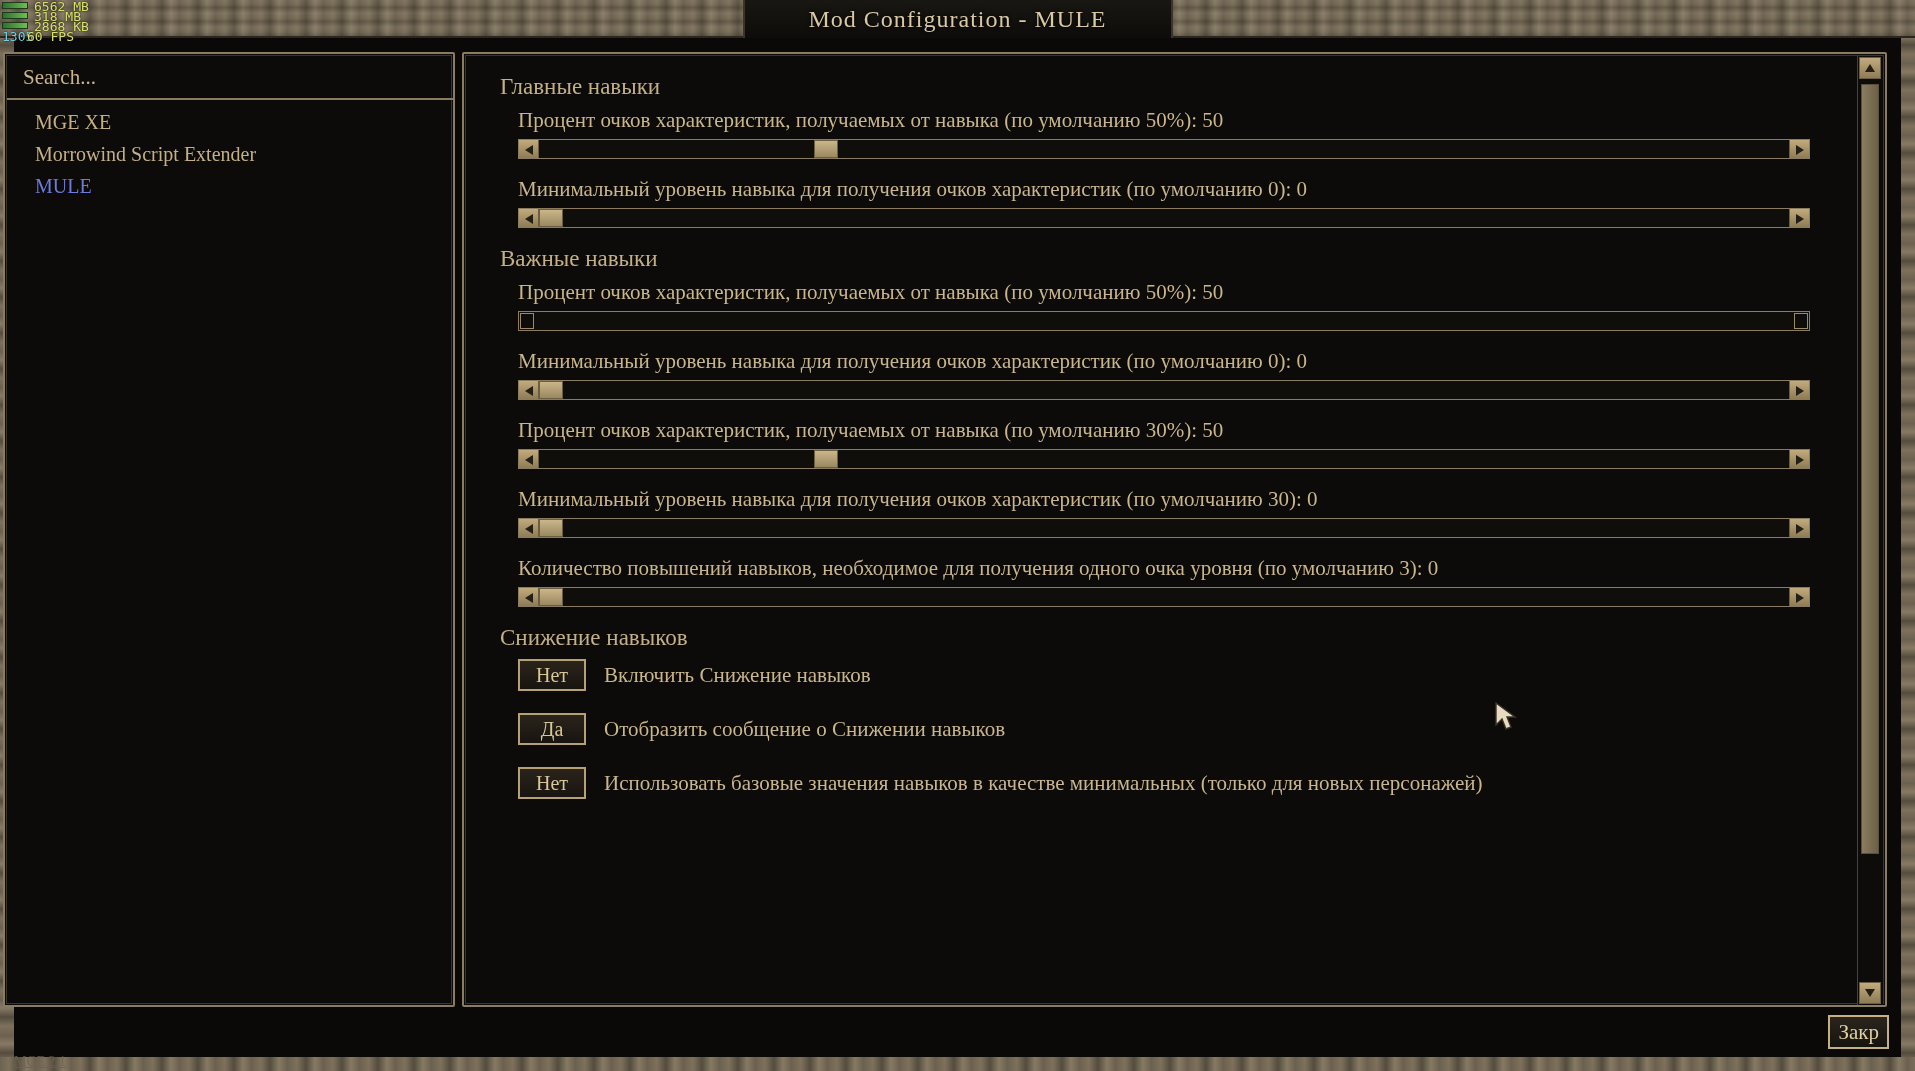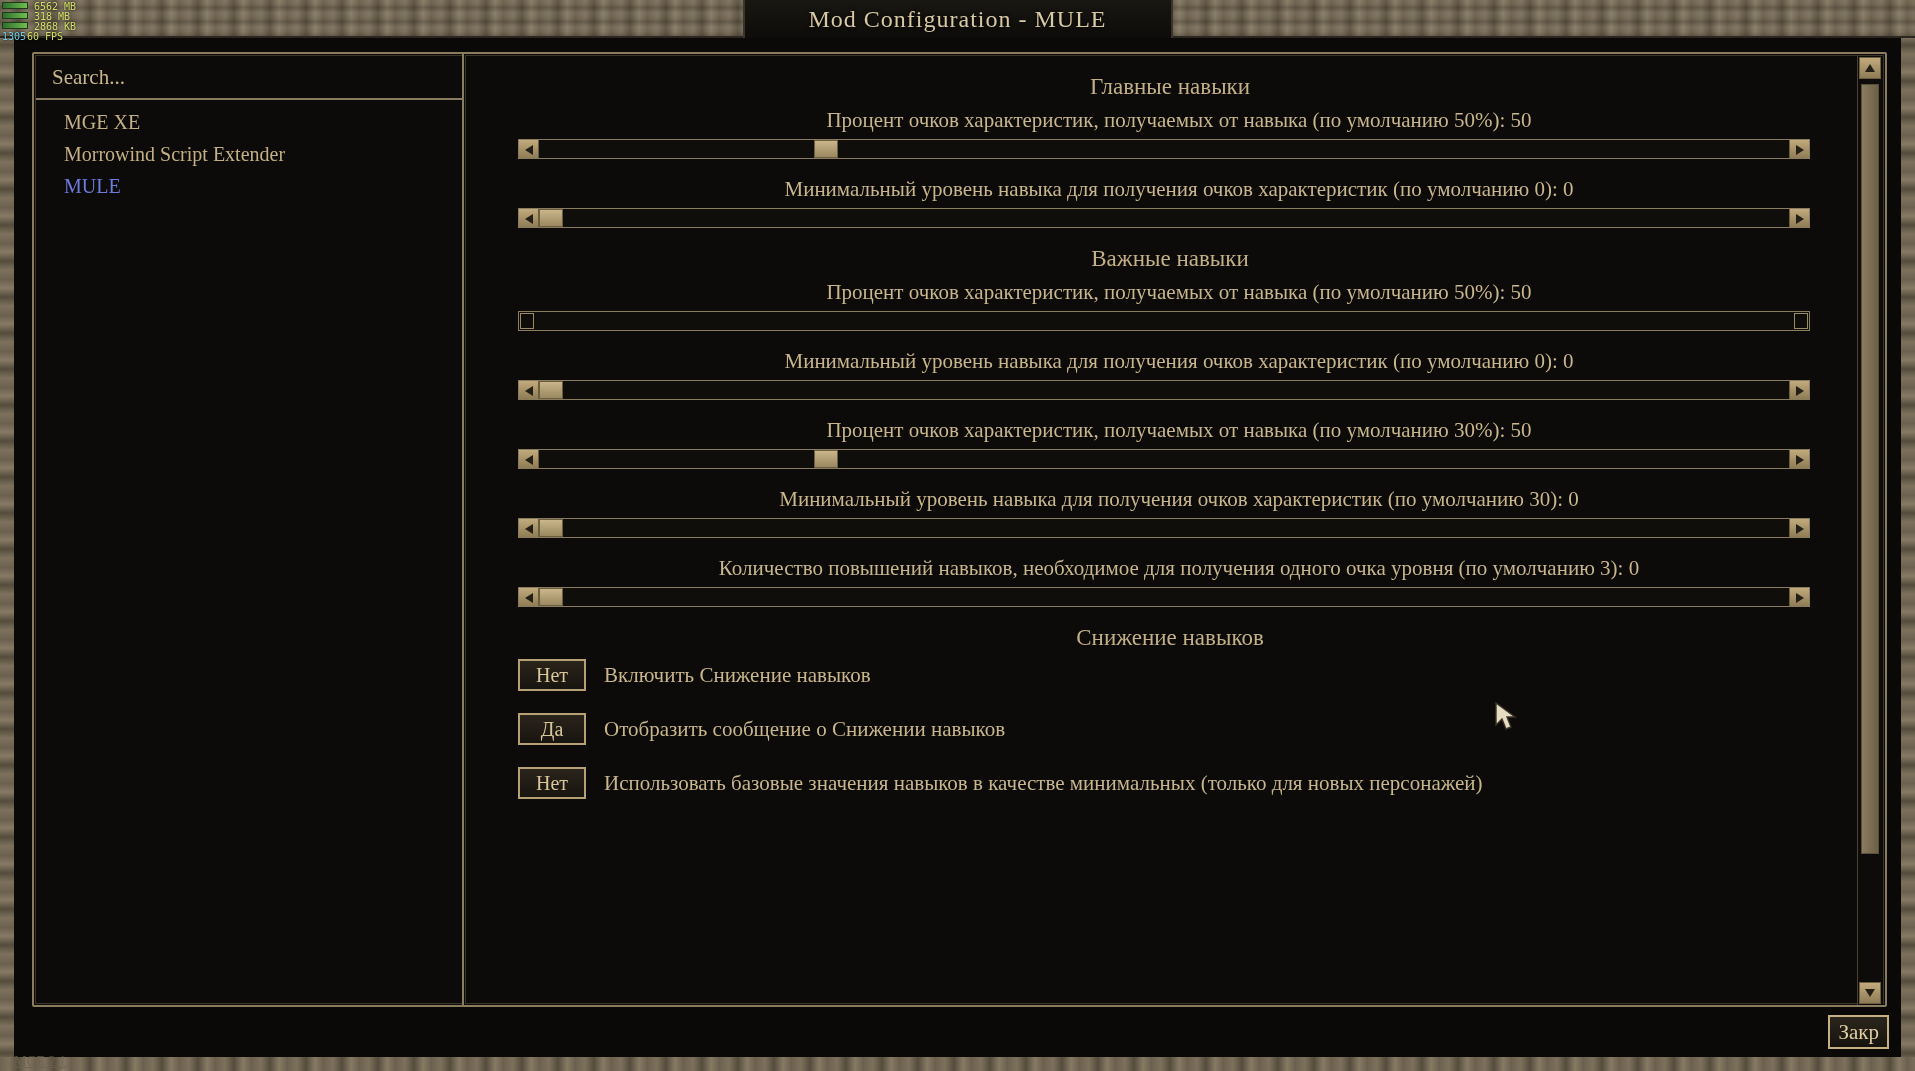--- a/index.html
+++ b/index.html
@@ -48,21 +48,21 @@
   }
   .stone-left { left: 0; } .stone-right { right: 0; }
   .stone-bottom {
     position: absolute; left: 0; bottom: 0; width: 1915px; height: 14px;
     background: repeating-linear-gradient(90deg, #6d6250 0px, #7d715c 9px, #554c3d 18px, #867a64 27px, #6a5f4d 36px);
   }
 
   
   .fps-overlay {
     position: absolute; left: 2px; top: 2px; z-index: 10;
-    font-family: "DejaVu Sans Mono", monospace; font-size: 10px;
+    font-family: "DejaVu Sans Mono", monospace; font-size: 13px;
     line-height: 10px; color: #9fe870;
     text-shadow: 0 0 2px #000;
   }
   .fps-row { display: flex; gap: 3px; }
   .fps-key { color: #6fd0e8; width: 22px; }
   .fps-val { color: #d6e06a; }
   .fps-bar {
     display: inline-block; width: 26px; height: 7px; margin-right: 3px;
     background: linear-gradient(90deg,#2f6f2f 0%, #6fbf4f 100%);
     border: 1px solid #1d3a1d;
@@ -82,21 +82,21 @@
     border: 2px solid #8a7c5f;
     border-radius: 2px;
   }
   .panel::before {
     content: "";
     position: absolute; left: 1px; top: 1px; right: 1px; bottom: 1px;
     border: 1px solid #3b352a;
     pointer-events: none;
   }
   #sidebar {
-    left: 32px; top: 52px; width: 452px; height: 955px;
+    left: 3px; top: 52px; width: 452px; height: 955px;
   }
   #content {
     left: 462px; top: 52px; width: 1425px; height: 955px;
   }
 
   .search-box {
     position: absolute; left: 2px; top: 2px; width: 446px; height: 44px;
     border-bottom: 2px solid #8a7c5f;
     display: flex; align-items: center;
     padding-left: 16px;
@@ -113,21 +113,20 @@
     font-size: 20px; line-height: 32px;
     color: #c4b084; font-family: "Liberation Serif", serif;
     white-space: nowrap;
   }
   .mod-item.selected { color: #6e7bdd; }
 
   
   .content-inner {
     position: absolute; left: 14px; top: 12px; width: 1362px; height: 925px;
     overflow: hidden;
-    text-align: center;
   }
   .group-title {
     color: #c3b087; font-size: 23px; margin: 8px 0 8px 22px;
     font-family: "Liberation Serif", serif;
   }
   .setting {
     margin: 0 0 18px 40px;
   }
   .setting-label {
     color: #c9b68c; font-size: 21px; font-family: "Liberation Serif", serif;

